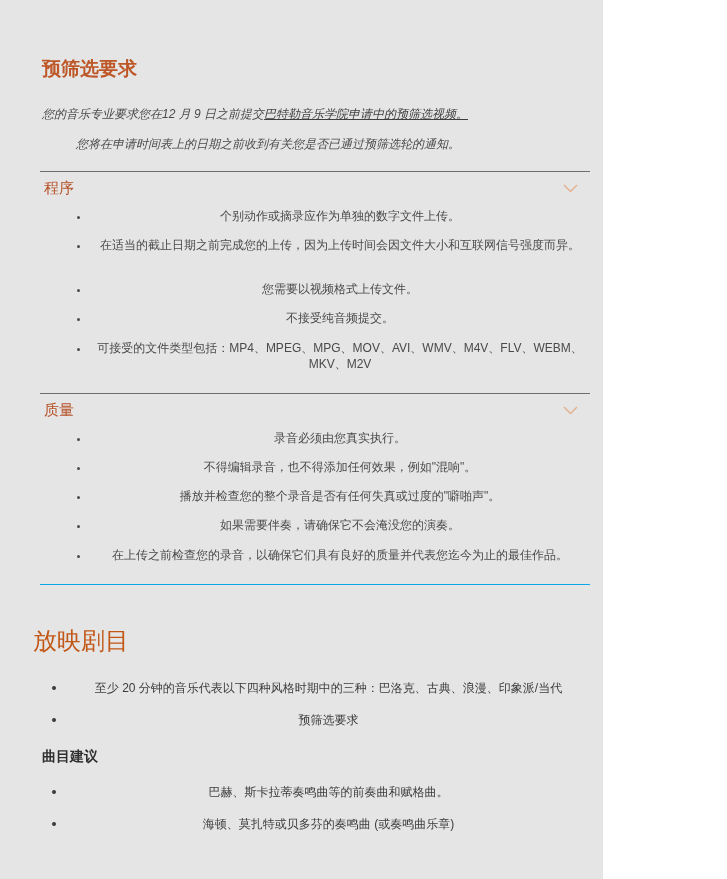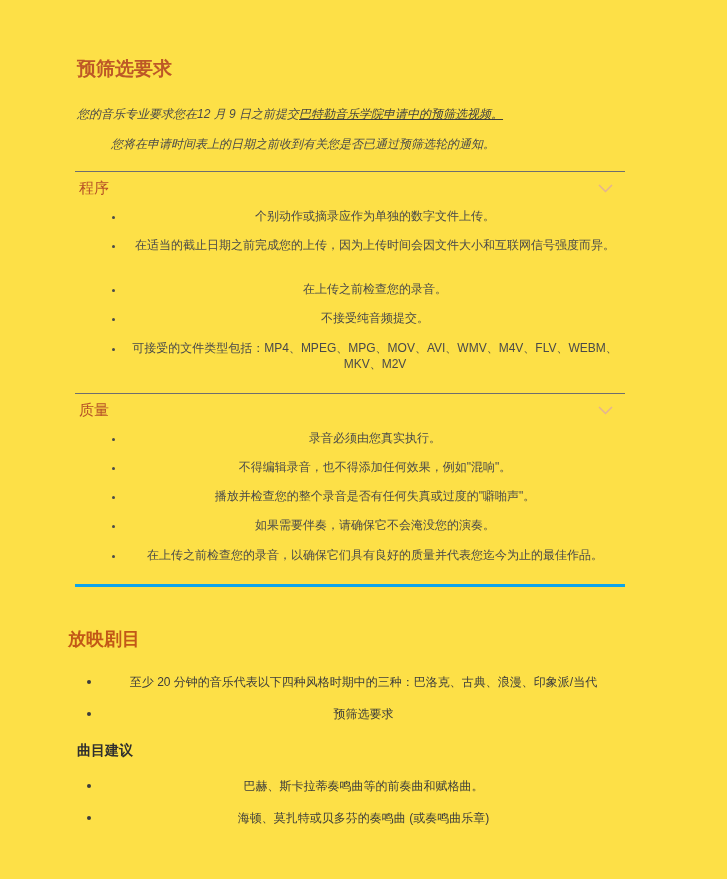--- a/index.html
+++ b/index.html
@@ -3,26 +3,25 @@
 <meta charset="utf-8">
 <style>
   * { box-sizing: border-box; }
   html, body {
     margin: 0;
     padding: 0;
     background: #ffffff;
     font-family: "Liberation Sans", "DejaVu Sans", sans-serif;
   }
   .page {
-    width: 727px;
+    width: 603px;
     height: 879px;
-    background: #fde047;
+    background: #e5e5e5;
     overflow: hidden;
     position: relative;
-    padding-left: 35px;
   }
   .content {
     width: 550px;
     margin-left: 40px;
     padding-top: 56px;
   }
   h1.page-title {
     font-size: 19px;
     font-weight: 700;
     color: #bd5727;
@@ -34,21 +33,21 @@
     line-height: 1.45;
     margin: 0 0 13px 2px;
     font-style: italic;
   }
   p.intro.last { margin-bottom: 17px; margin-left: 36px; }
   a.doc-link {
     color: #3f3f3f;
     text-decoration: underline;
     cursor: pointer;
   }
-  .accordion { border-bottom: 3px solid #0ea5e9; margin-top: 14px; }
+  .accordion { border-bottom: 1px solid #0ea5e9; margin-top: 14px; }
   .acc-section { }
   .acc-header {
     border-top: 1px solid #6e6e6e;
     display: flex;
     justify-content: space-between;
     align-items: center;
     padding: 7px 12px 3px 4px;
     cursor: pointer;
   }
   .acc-title {
@@ -64,22 +63,22 @@
   }
   ul.acc-list li {
     font-size: 12px;
     color: #4a4a4a;
     line-height: 1.35;
     margin: 0 0 13px 0;
     text-align: center;
   }
   ul.acc-list li::marker { color: #4a4a4a; font-size: 11px; }
   h2.rep-title {
-    font-size: 18px;
-    font-weight: 700;
+    font-size: 24px;
+    font-weight: 400;
     color: #c25817;
     margin: 40px 0 22px -7px;
   }
   ul.big-list {
     margin: 0 0 0 0;
     padding: 0 0 0 27px;
     list-style: disc;
   }
   ul.big-list li {
     font-size: 12px;
@@ -120,21 +119,21 @@
           </span>
         </div>
         <ul class="acc-list">
           <li>个别动作或摘录应作为单独的数字文件上传。</li>
           <li>在适当的截止日期之前完成您的上传，因为上传时间会因文件大小和互联网信号强度而异。</li>
         </ul>
       </section>
 
       <section class="acc-section">
         <ul class="acc-list">
-          <li>在上传之前检查您的录音。</li>
+          <li>您需要以视频格式上传文件。</li>
           <li>不接受纯音频提交。</li>
           <li>可接受的文件类型包括：MP4、MPEG、MPG、MOV、AVI、WMV、M4V、FLV、WEBM、MKV、M2V</li>
         </ul>
       </section>
 
       <section class="acc-section">
         <div class="acc-header">
           <span class="acc-title">质量</span>
           <span class="chevron">
             <svg width="15" height="9" viewBox="0 0 15 9">

